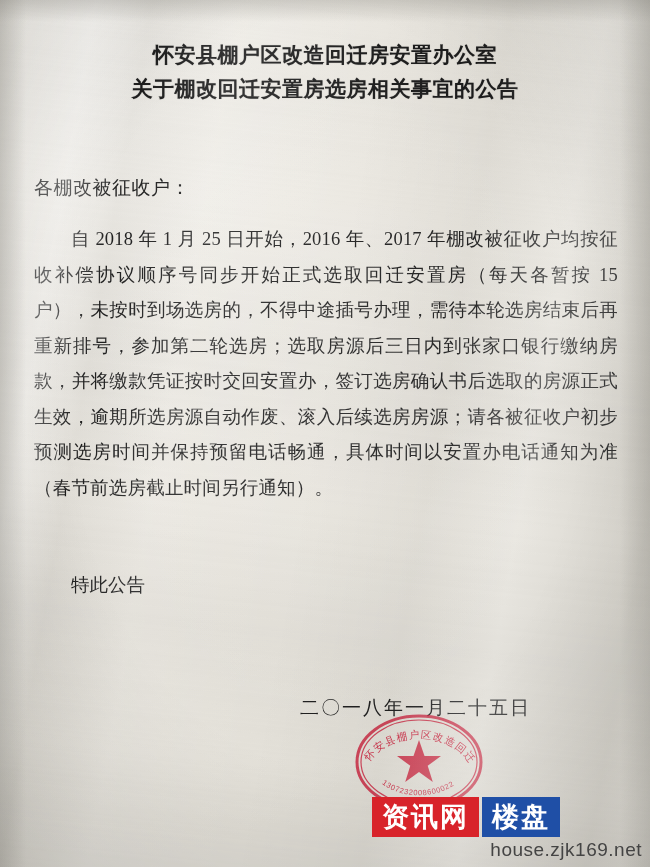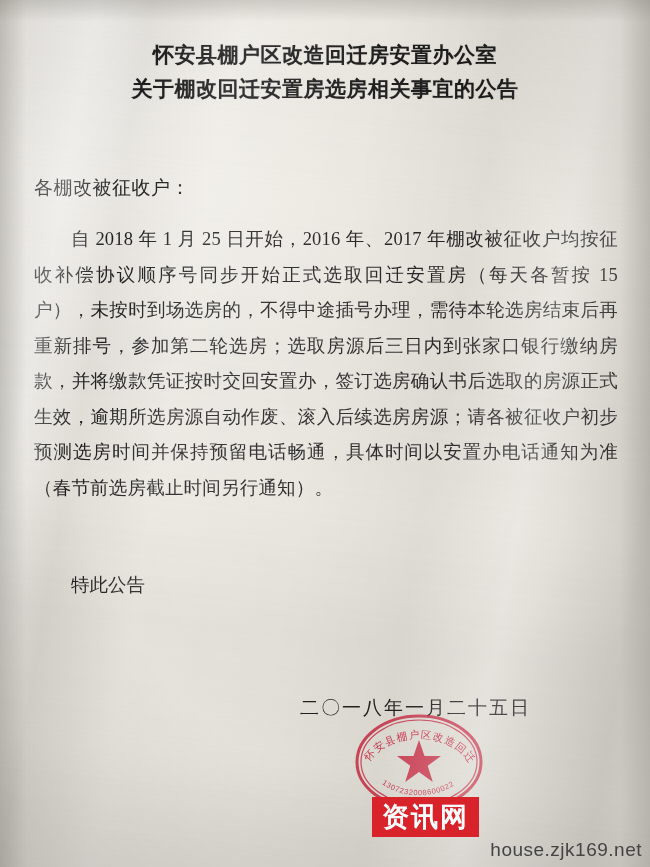--- a/index.html
+++ b/index.html
@@ -236,17 +236,18 @@
   <div class="crease v1"></div>
   <div class="crease h1"></div>
   <div class="vignette"></div>
   <div class="edge-left"></div>
   <div class="edge-right"></div>
   <div class="edge-top"></div>
 
   <div class="watermark">
     <div class="wm-row">
       <div class="wm-box wm-red">资讯网</div>
+      <div class="wm-box wm-blue">楼盘</div>
     </div>
     <div class="wm-sub">house.zjk169.net</div>
   </div>
 
 </div>
 
 </body></html>

